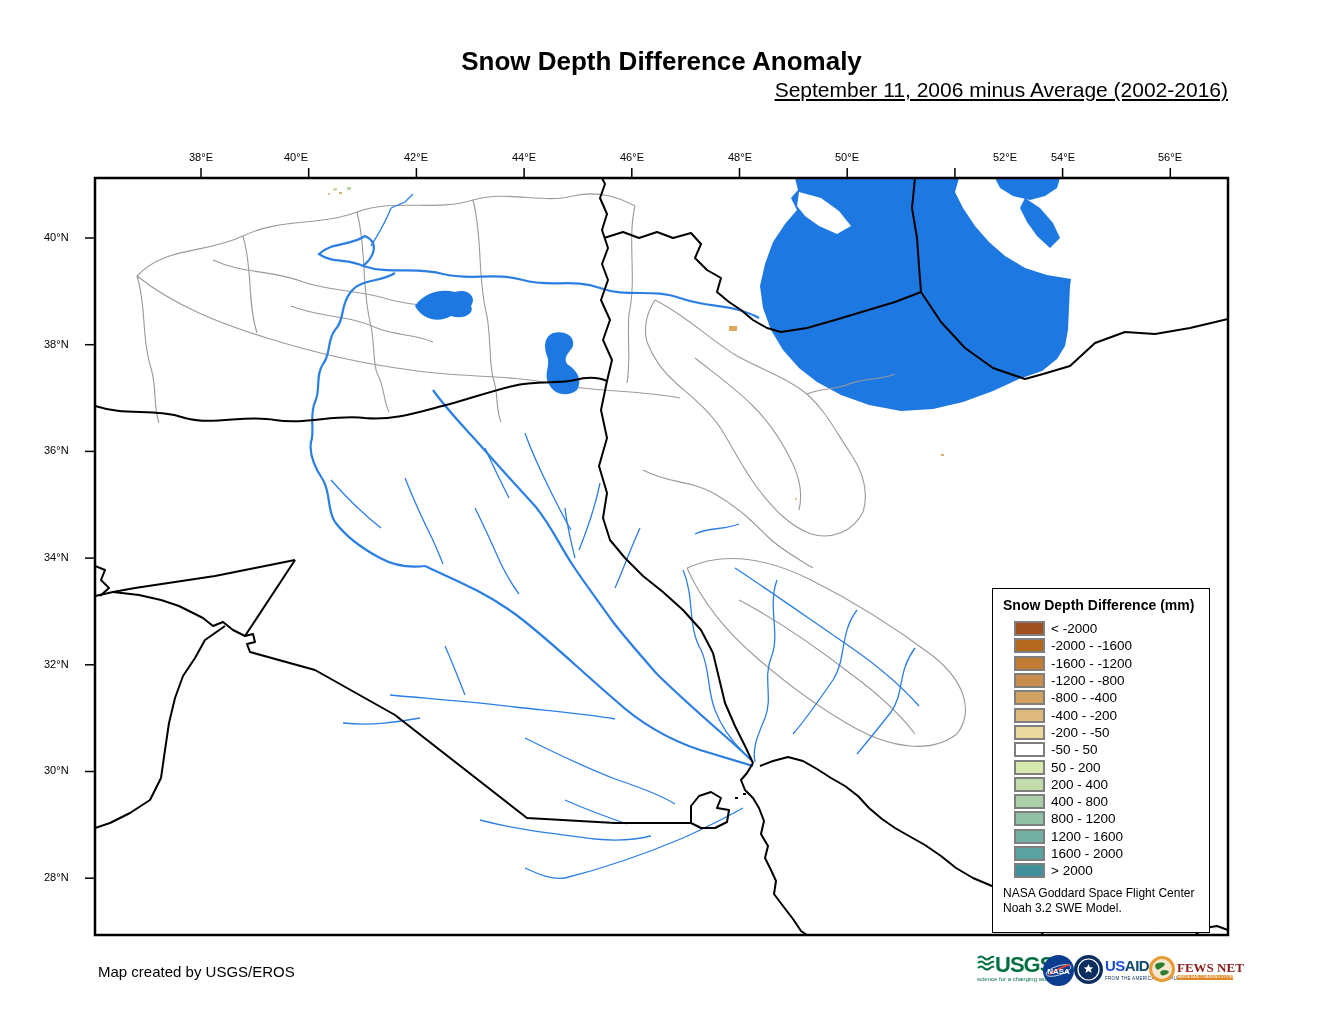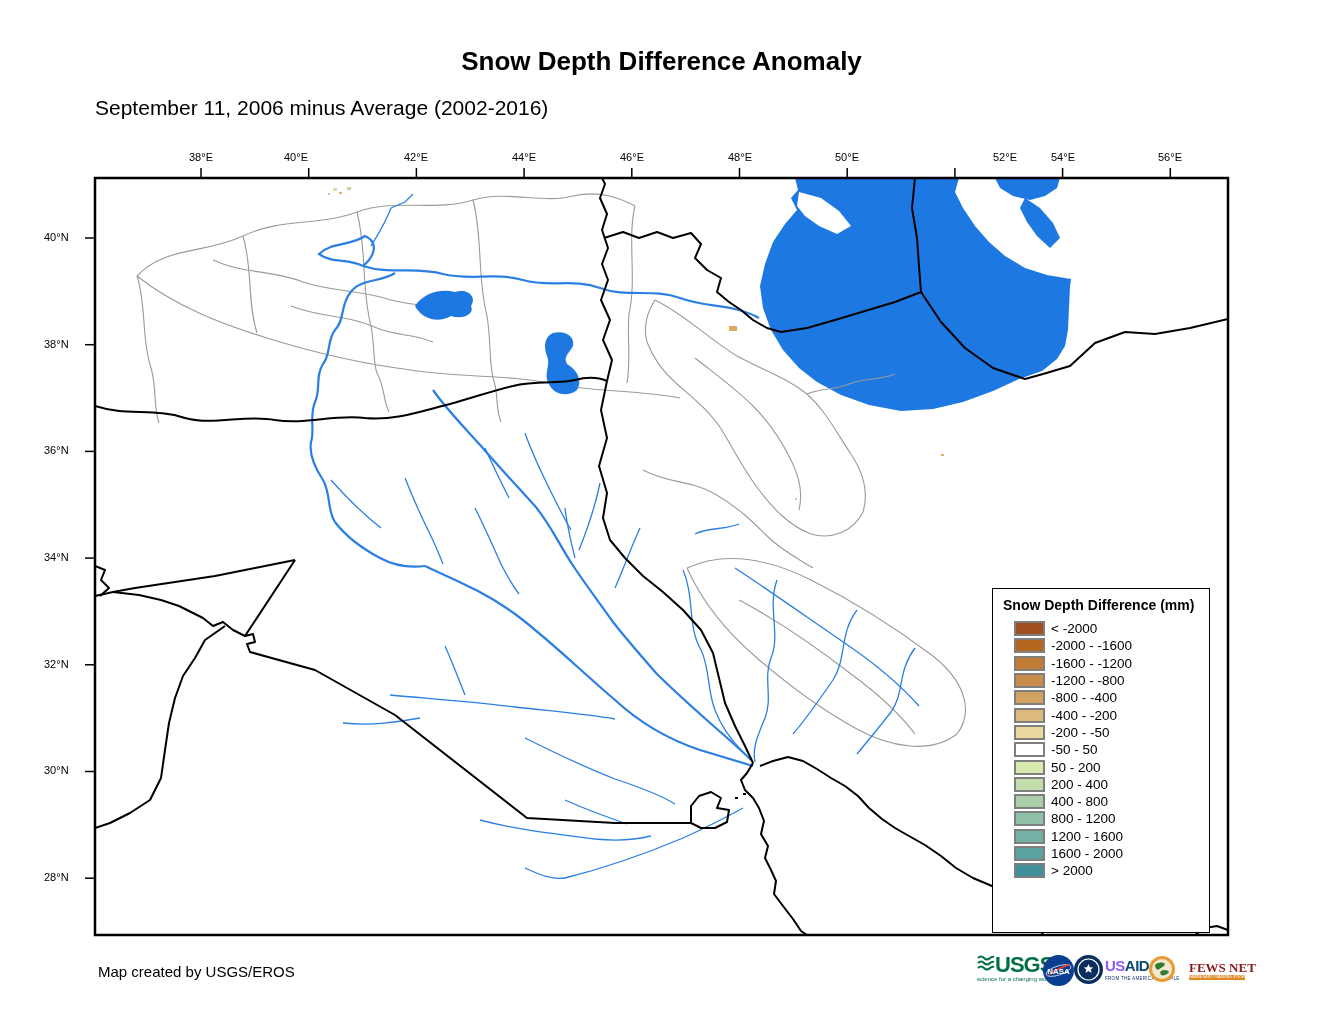--- a/index.html
+++ b/index.html
@@ -1,21 +1,21 @@
 <!DOCTYPE html>
 <html><head>
 <meta charset="utf-8">
 <style>
   html,body{margin:0;padding:0;background:#fff;}
   body{width:1320px;height:1020px;position:relative;overflow:hidden;
        font-family:"Liberation Sans",sans-serif;color:#000;}
   .abs{position:absolute;}
   .page-title{left:95px;top:46px;width:1133px;text-align:center;
               font-size:26px;font-weight:bold;}
-  .page-subtitle{left:95px;top:96px;width:1133px;text-align:left;font-size:21px;}
+  .page-subtitle{left:95px;top:78px;width:1133px;text-align:right;font-size:21px;text-decoration:underline;}
   .map-svg{left:60px;top:145px;width:1180px;height:800px;}
   .lon-label{top:151px;width:44px;text-align:center;font-size:11px;}
   .lat-label{left:44px;width:42px;text-align:left;font-size:11px;}
   
   .legend{left:992px;top:588px;width:218px;height:345px;background:#fff;
           border:1px solid #000;box-sizing:border-box;padding:8px 0 0 10px;}
   .legend-title{font-size:14px;font-weight:bold;margin-bottom:7px;}
   .lrow{display:flex;align-items:center;height:17.3px;padding-left:11px;}
   .sw{width:27px;height:11px;border:2px solid #7f7f7f;margin-right:6px;flex:none;}
   .ll{font-size:13.5px;white-space:nowrap;}
@@ -23,25 +23,25 @@
   
   .credit{left:98px;top:963px;font-size:15px;}
   .logo-usgs{left:977px;top:953px;width:70px;}
   .usgs-row{display:flex;align-items:flex-end;}
   .usgs-text{color:#006f41;font-weight:bold;font-size:22px;line-height:20px;letter-spacing:-1px;}
   .usgs-tag{color:#006f41;font-size:6px;white-space:nowrap;margin-top:1px;}
   .logo-nasa{left:1043px;top:955px;width:46px;height:31px;}
   .logo-usaid{left:1074px;top:955px;display:flex;align-items:center;}
   .usaid-txt{margin-left:2px;line-height:13px;}
   .usaid-word{font-size:15px;font-weight:bold;letter-spacing:-0.5px;}
-  .usaid-us{color:#8b5cf6;margin-top:28px;}
+  .usaid-us{color:#1d4ed8;margin-top:28px;}
   .usaid-aid{color:#0c4a6e;}
   .usaid-tag{font-size:4.5px;color:#0b2e5f;letter-spacing:0.3px;white-space:nowrap;}
   .logo-fews{left:1149px;top:956px;display:flex;align-items:center;}
-  .fews-txt{margin-left:14px;}
+  .fews-txt{margin-left:2px;}
   .fews-word{font-family:"Liberation Serif",serif;font-size:13px;font-weight:bold;
              color:#8b1a1a;white-space:nowrap;line-height:12px;}
   .fews-bar{margin-top:1px;width:56px;height:5px;background:#e08a26;color:#fff;
             font-size:3.5px;text-align:center;line-height:5px;overflow:hidden;white-space:nowrap;}
 </style>
 </head>
 <body>
 
 <div class="abs page-title">Snow Depth Difference Anomaly</div>
 <div class="abs page-subtitle">September 11, 2006 minus Average (2002-2016)</div>
@@ -259,20 +259,24 @@
       <span class="ll">1200 - 1600</span>
     </div>
   <div class="lrow">
       <span class="sw" style="background-color: rgb(91, 162, 161);"></span>
       <span class="ll">1600 - 2000</span>
     </div>
   <div class="lrow">
       <span class="sw" style="background-color: rgb(64, 145, 155);"></span>
       <span class="ll">&gt; 2000</span>
     </div>
+  <div class="legend-src">
+    <div>NASA Goddard Space Flight Center</div>
+    <div>Noah 3.2 SWE Model.</div>
+  </div>
 </div>
 
 <div class="abs credit">Map created by USGS/EROS</div>
 
 <div class="abs logo-usgs">
   <div class="usgs-row">
     <span>
       <svg width="18" height="18" viewBox="0 0 18 18">
         <g stroke="#006f41" stroke-width="2" fill="none">
           <path d="M1,5 q3,-3 6,0 t6,0 q2,-2 4,-1"></path>

